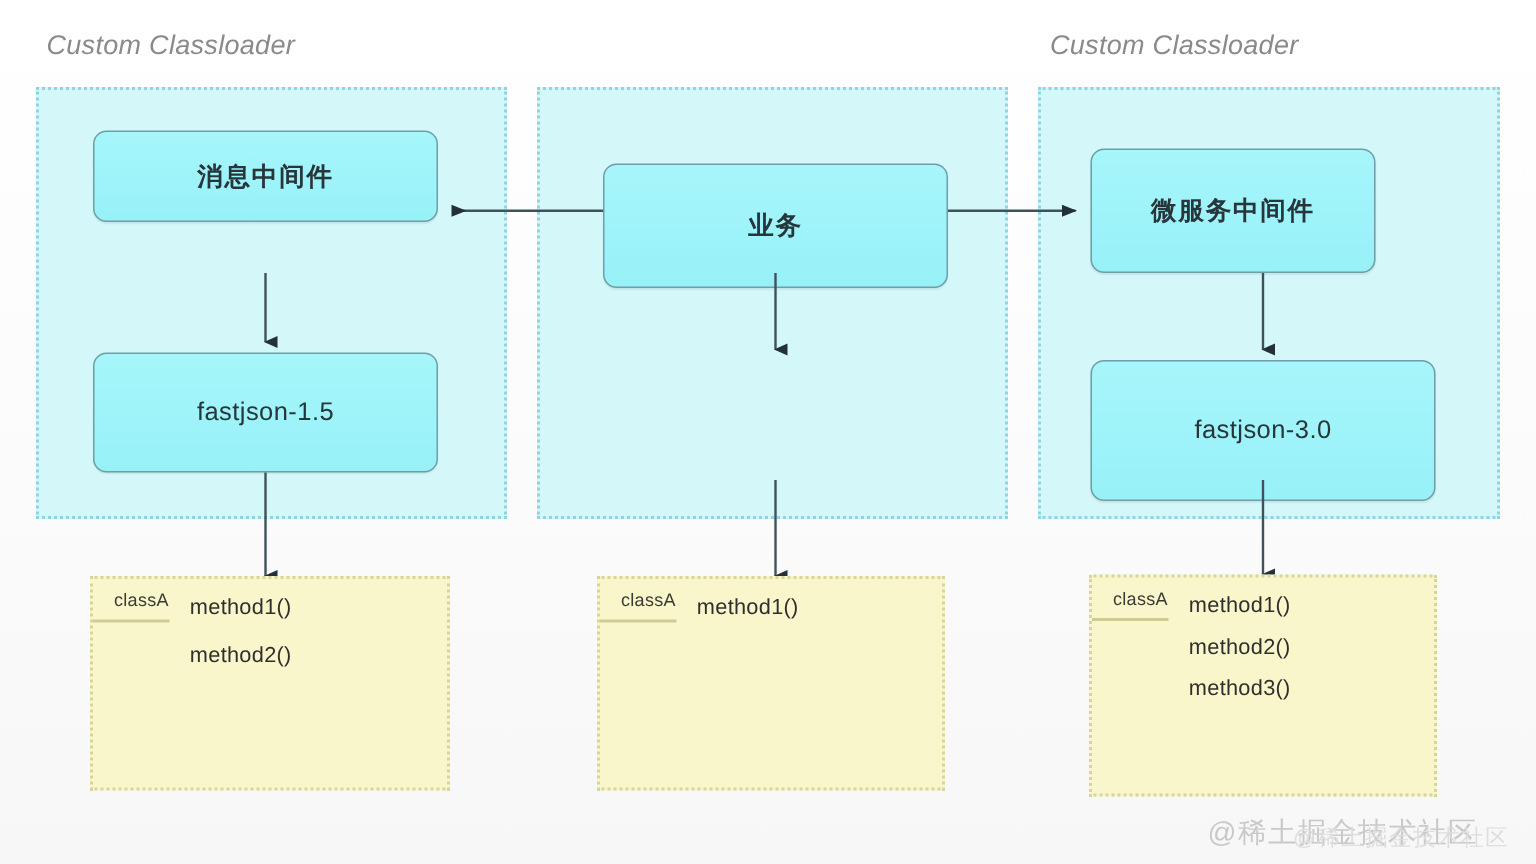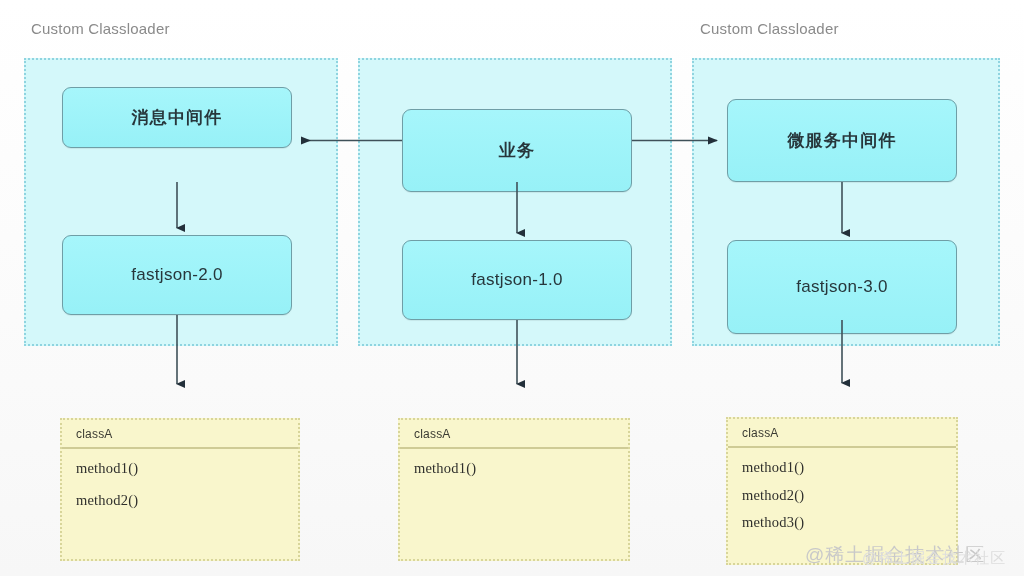--- a/index.html
+++ b/index.html
@@ -17,24 +17,25 @@
     width: 1024px;
     height: 576px;
     overflow: hidden;
     background: #fdfdfd;
     background-image: linear-gradient(180deg, #ffffff 0%, #fbfbfb 55%, #f7f7f7 100%);
   }
 
   
   .group-title {
     position: absolute;
-    font-size: 15px;
+    font-size: 18px;
     letter-spacing: 0.2px;
     color: #8a8a8a;
     white-space: nowrap;
+    font-style: italic;
   }
 
   
   .panel {
     position: absolute;
     box-sizing: border-box;
     border: 2px dotted #8fd4e0;
     background: #d4f8fa;
   }
 
@@ -63,42 +64,40 @@
     letter-spacing: 1.2px;
   }
 
   
   .classbox {
     position: absolute;
     box-sizing: border-box;
     border: 2px dotted #d8d59a;
     background: #f9f6cc;
     display: flex;
-    flex-direction: column;
-    margin-top: 34px;
+    flex-direction: row;
   }
   .classbox-header {
     height: 29px;
     flex: 0 0 29px;
     display: flex;
     align-items: center;
     padding-left: 14px;
     border-bottom: 2px solid #cfcb95;
     box-sizing: border-box;
   }
   .classbox-title {
     font-size: 12px;
     color: #3b3b33;
     letter-spacing: 0.2px;
   }
   .classbox-body {
     flex: 1 1 auto;
     padding: 12px 0 0 14px;
     box-sizing: border-box;
-    font-family: Liberation Serif, serif;
   }
   .method {
     font-size: 14.5px;
     color: #2f2f2c;
     letter-spacing: 0.2px;
     margin-bottom: 17px;
     line-height: 1;
   }
 
   
@@ -132,31 +131,28 @@
   <div class="group-title" style="left:700px; top:20px;">Custom Classloader</div>
 
   <div class="panel" style="left:24px; top:58px; width:314px; height:288px;"></div>
   <div class="panel" style="left:358px; top:58px; width:314px; height:288px;"></div>
   <div class="panel" style="left:692px; top:58px; width:308px; height:288px;"></div>
 
   <div class="node" style="left:62px; top:87px; width:230px; height:61px;">
     <span class="node-label cjk">消息中间件</span>
   </div>
   <div class="node" style="left:62px; top:235px; width:230px; height:80px;">
-    <span class="node-label">fastjson-2.0</span>
+    <span class="node-label">fastjson-1.5</span>
   </div>
 
   <div class="node" style="left:402px; top:109px; width:230px; height:83px;">
     <span class="node-label cjk">业务</span>
   </div>
-  <div class="node" style="left:402px; top:240px; width:230px; height:80px;">
-    <span class="node-label">fastjson-1.0</span>
-  </div>
-
-  <div class="node" style="left:727px; top:99px; width:230px; height:83px;">
+
+  <div class="node" style="left:727px; top:99px; width:190px; height:83px;">
     <span class="node-label cjk">微服务中间件</span>
   </div>
   <div class="node" style="left:727px; top:240px; width:230px; height:94px;">
     <span class="node-label">fastjson-3.0</span>
   </div>
 
   <svg class="conn" style="left:0; top:0;" width="1024" height="576">
     <defs>
       <marker id="arrowDown" markerWidth="10" markerHeight="10" refX="5" refY="8" orient="auto" markerUnits="userSpaceOnUse">
         <polygon points="1,0 9,0 5,9" fill="#23303a"></polygon>

